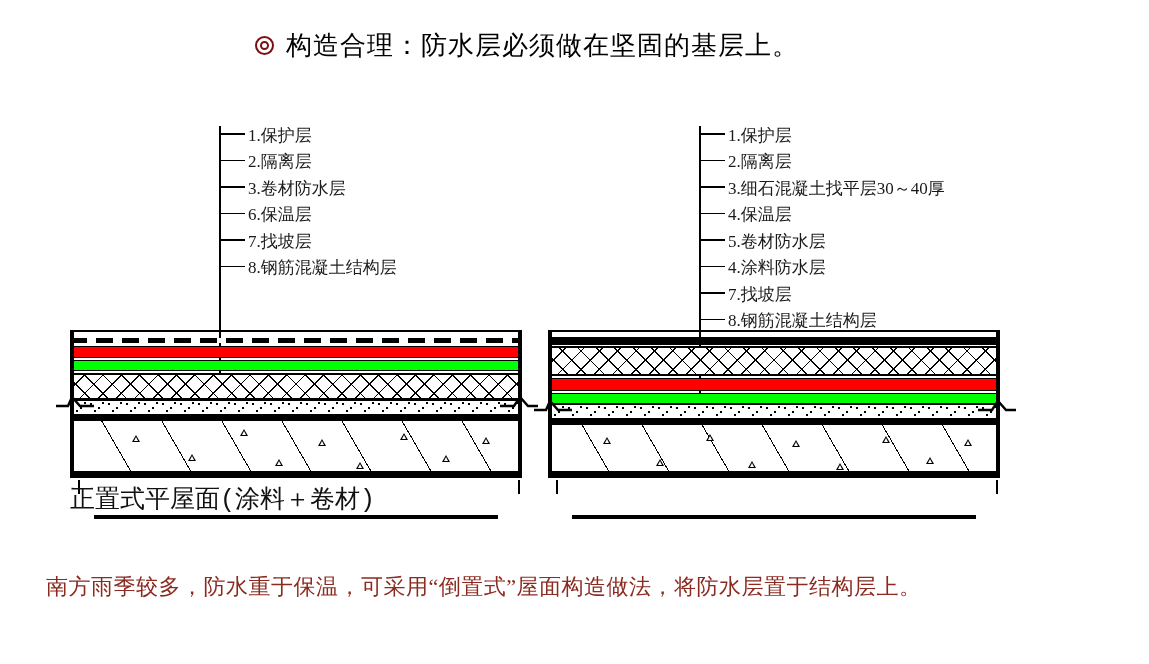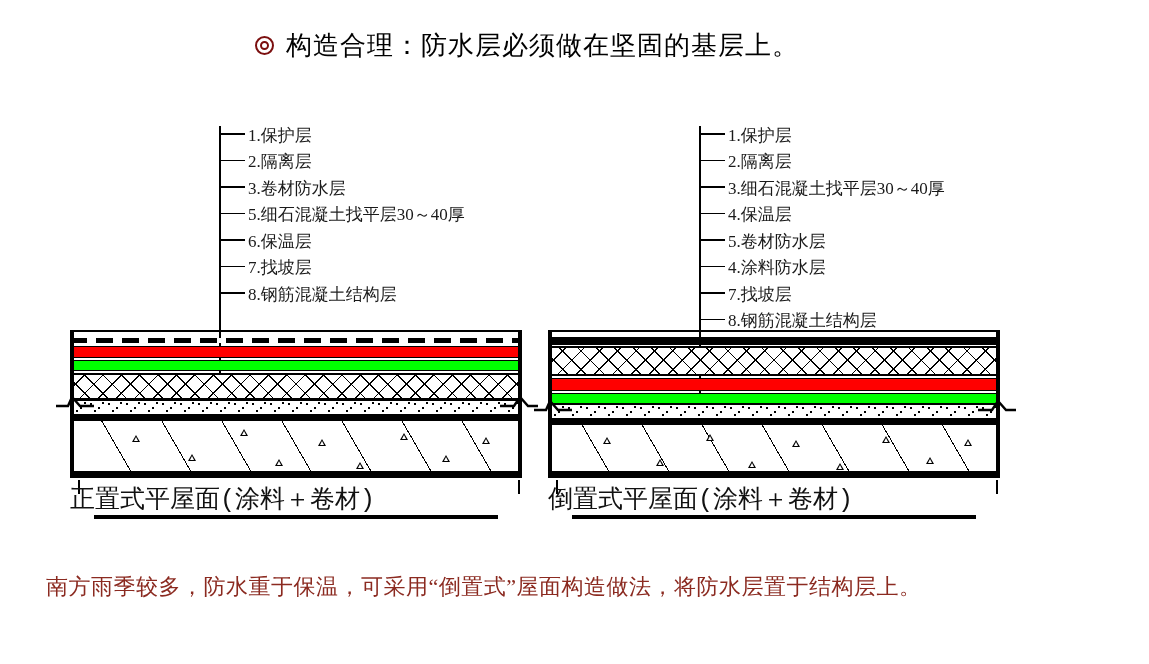--- a/index.html
+++ b/index.html
@@ -283,24 +283,20 @@
         <span class="legend-tick"></span>
         <span class="legend-label">1.保护层</span>
       </div>
       <div class="legend-item">
         <span class="legend-tick"></span>
         <span class="legend-label">2.隔离层</span>
       </div>
       <div class="legend-item">
         <span class="legend-tick"></span>
         <span class="legend-label">3.卷材防水层</span>
-      </div>
-      <div class="legend-item">
-        <span class="legend-tick"></span>
-        <span class="legend-label">5.细石混凝土找平层30～40厚</span>
       </div>
       <div class="legend-item">
         <span class="legend-tick"></span>
         <span class="legend-label">6.保温层</span>
       </div>
       <div class="legend-item">
         <span class="legend-tick"></span>
         <span class="legend-label">7.找坡层</span>
       </div>
       <div class="legend-item">
@@ -431,18 +427,17 @@
     </svg>
   </div>
 
   <div class="caption-ticks" style="left:78px; top:480px;"></div>
   <div class="caption-ticks" style="left:518px; top:480px;"></div>
   <div class="caption" style="left:70px; top:482px; width:452px;">正置式平屋面(涂料＋卷材)</div>
   <div class="caption-underline" style="left:94px; top:515px; width:404px;"></div>
 
   <div class="caption-ticks" style="left:556px; top:480px;"></div>
   <div class="caption-ticks" style="left:996px; top:480px;"></div>
-  <div class="caption" style="left:548px; top:482px; width:452px;">倒置式平屋面(涂料＋卷材)</div>
   <div class="caption-underline" style="left:572px; top:515px; width:404px;"></div>
 
   <div class="note">南方雨季较多，防水重于保温，可采用“倒置式”屋面构造做法，将防水层置于结构层上。</div>
 
 </div>
 
 </body></html>

